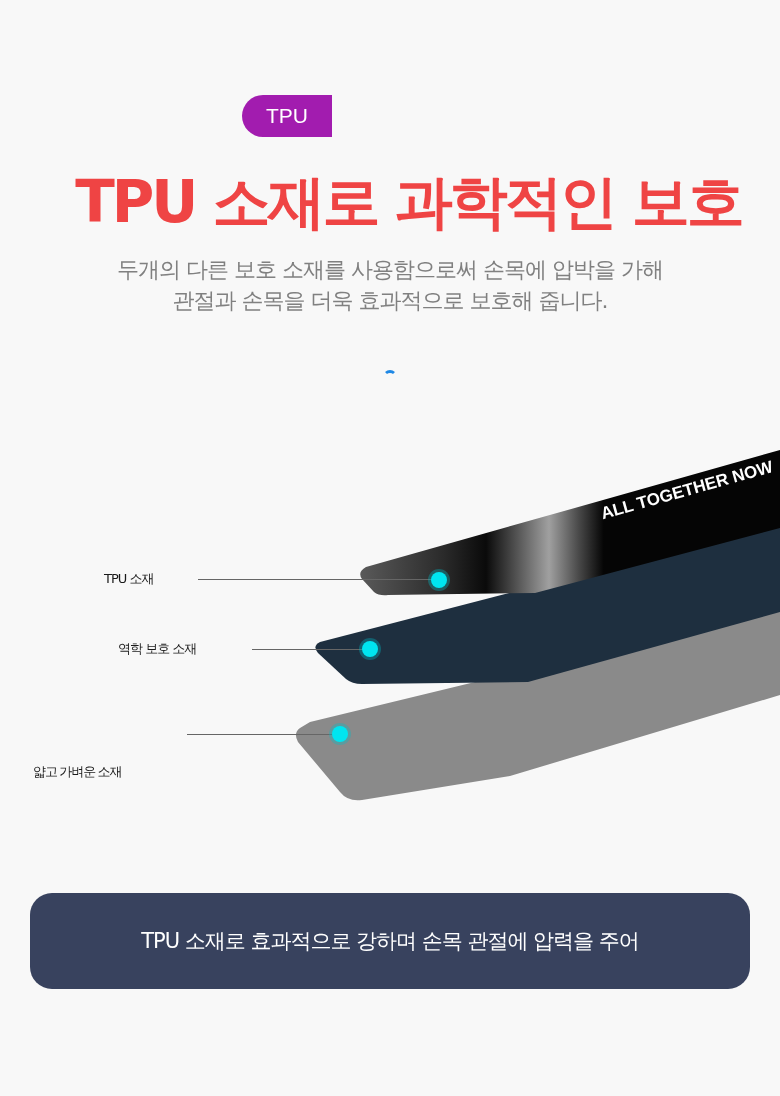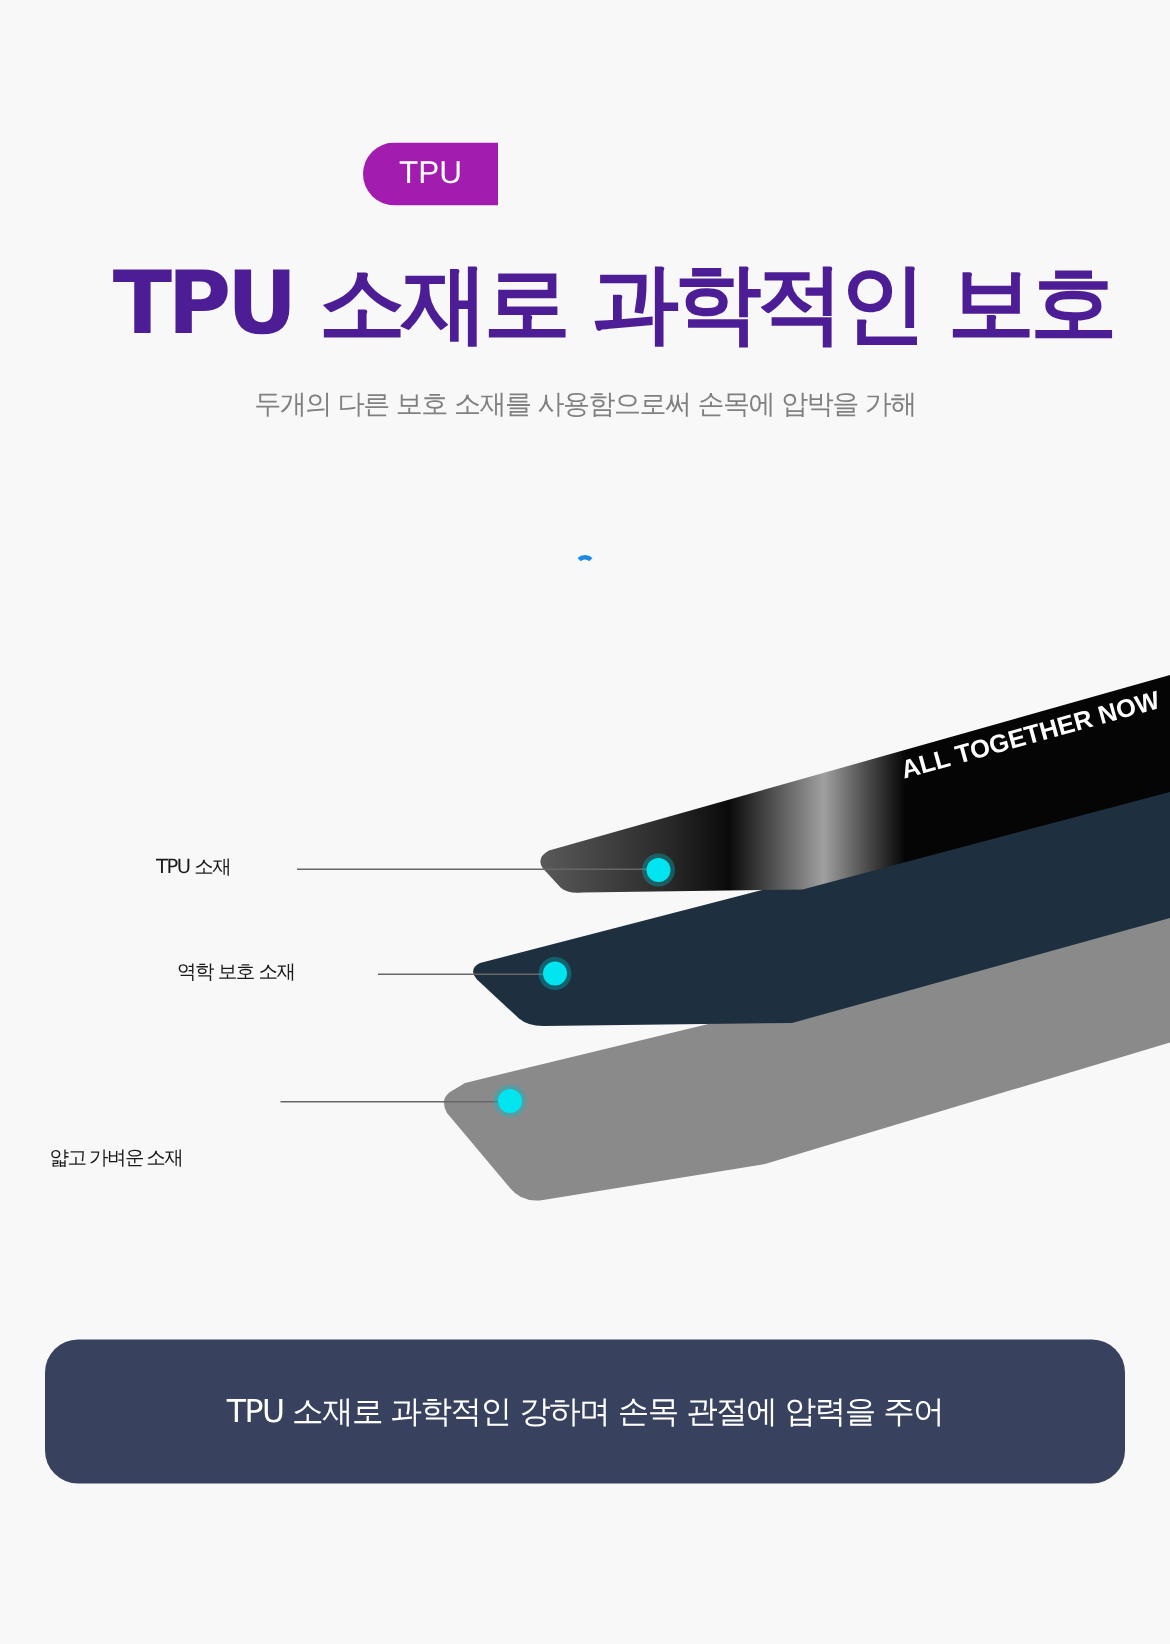--- a/index.html
+++ b/index.html
@@ -16,28 +16,28 @@
     font-size: 21px; font-family: "Liberation Sans", sans-serif;
   }
   .badge .b-right {
     flex: 1; height: 100%; background: #3a72c9; color: #fff;
     display: flex; align-items: center; justify-content: center;
     font-size: 21px; font-weight: bold; letter-spacing: 0.5px;
   }
 
   .title {
     position: absolute; left: 0; top: 166px; width: 780px; text-align: center;
-    font-size: 58px; font-weight: bold; letter-spacing: -3px; color: #4c1d95;
+    font-size: 58px; font-weight: bold; letter-spacing: -3px; color: #ef4444;
     line-height: 72px;
     padding-left: 37px;
   }
 
   .subtitle {
     position: absolute; left: 0; top: 254px; width: 780px; text-align: center;
-    font-size: 18px; color: #808080; line-height: 31px; letter-spacing: -1px;
+    font-size: 22px; color: #808080; line-height: 31px; letter-spacing: -1px;
   }
 
   .spinner {
     position: absolute; left: 383px; top: 370px; width: 14px; height: 14px;
     border-radius: 50%; border: 3px solid transparent; border-top-color: #1e88e5;
   }
 
   .layers { position: absolute; left: 0; top: 0; width: 780px; height: 1096px; }
 
   .label {
@@ -70,20 +70,21 @@
 <body>
 
 <div class="badge">
   <div class="b-left">TPU</div>
 </div>
 
 <h1 class="title">TPU 소재로 과학적인 보호</h1>
 
 <div class="subtitle">
   <div>두개의 다른 보호 소재를 사용함으로써 손목에 압박을 가해</div>
+  <div>관절과 손목을 더욱 효과적으로 보호해 줍니다.</div>
 </div>
 
 <div class="spinner"></div>
 
 <svg class="layers" viewBox="0 0 780 1096" width="780" height="1096">
   <defs>
     <linearGradient id="tpuGrad" x1="360" y1="0" x2="780" y2="0" gradientUnits="userSpaceOnUse">
       <stop offset="0" stop-color="#5a5a5a"></stop>
       <stop offset="0.2" stop-color="#2a2a2a"></stop>
       <stop offset="0.30" stop-color="#0a0a0a"></stop>
@@ -110,14 +111,14 @@
 
 <div class="label" style="left:118px; top:637px;">역학 보호 소재</div>
 <div class="label-line" style="left:252px; top:649px; width:112px;"></div>
 <div class="dot" style="left:362px; top:641px;"></div>
 
 <div class="label" style="left:33px; top:760px;font-family:Liberation Serif, serif;">얇고 가벼운 소재</div>
 <div class="label-line" style="left:187px; top:734px; width:148px;"></div>
 <div class="dot" style="left:332px; top:726px;"></div>
 
 <div class="info-box">
-  <div>TPU 소재로 과학적인 강하며 손목 관절에 압력을 주어</div>
+  <div>TPU 소재로 효과적으로 강하며 손목 관절에 압력을 주어</div>
 </div>
 
 </body></html>

